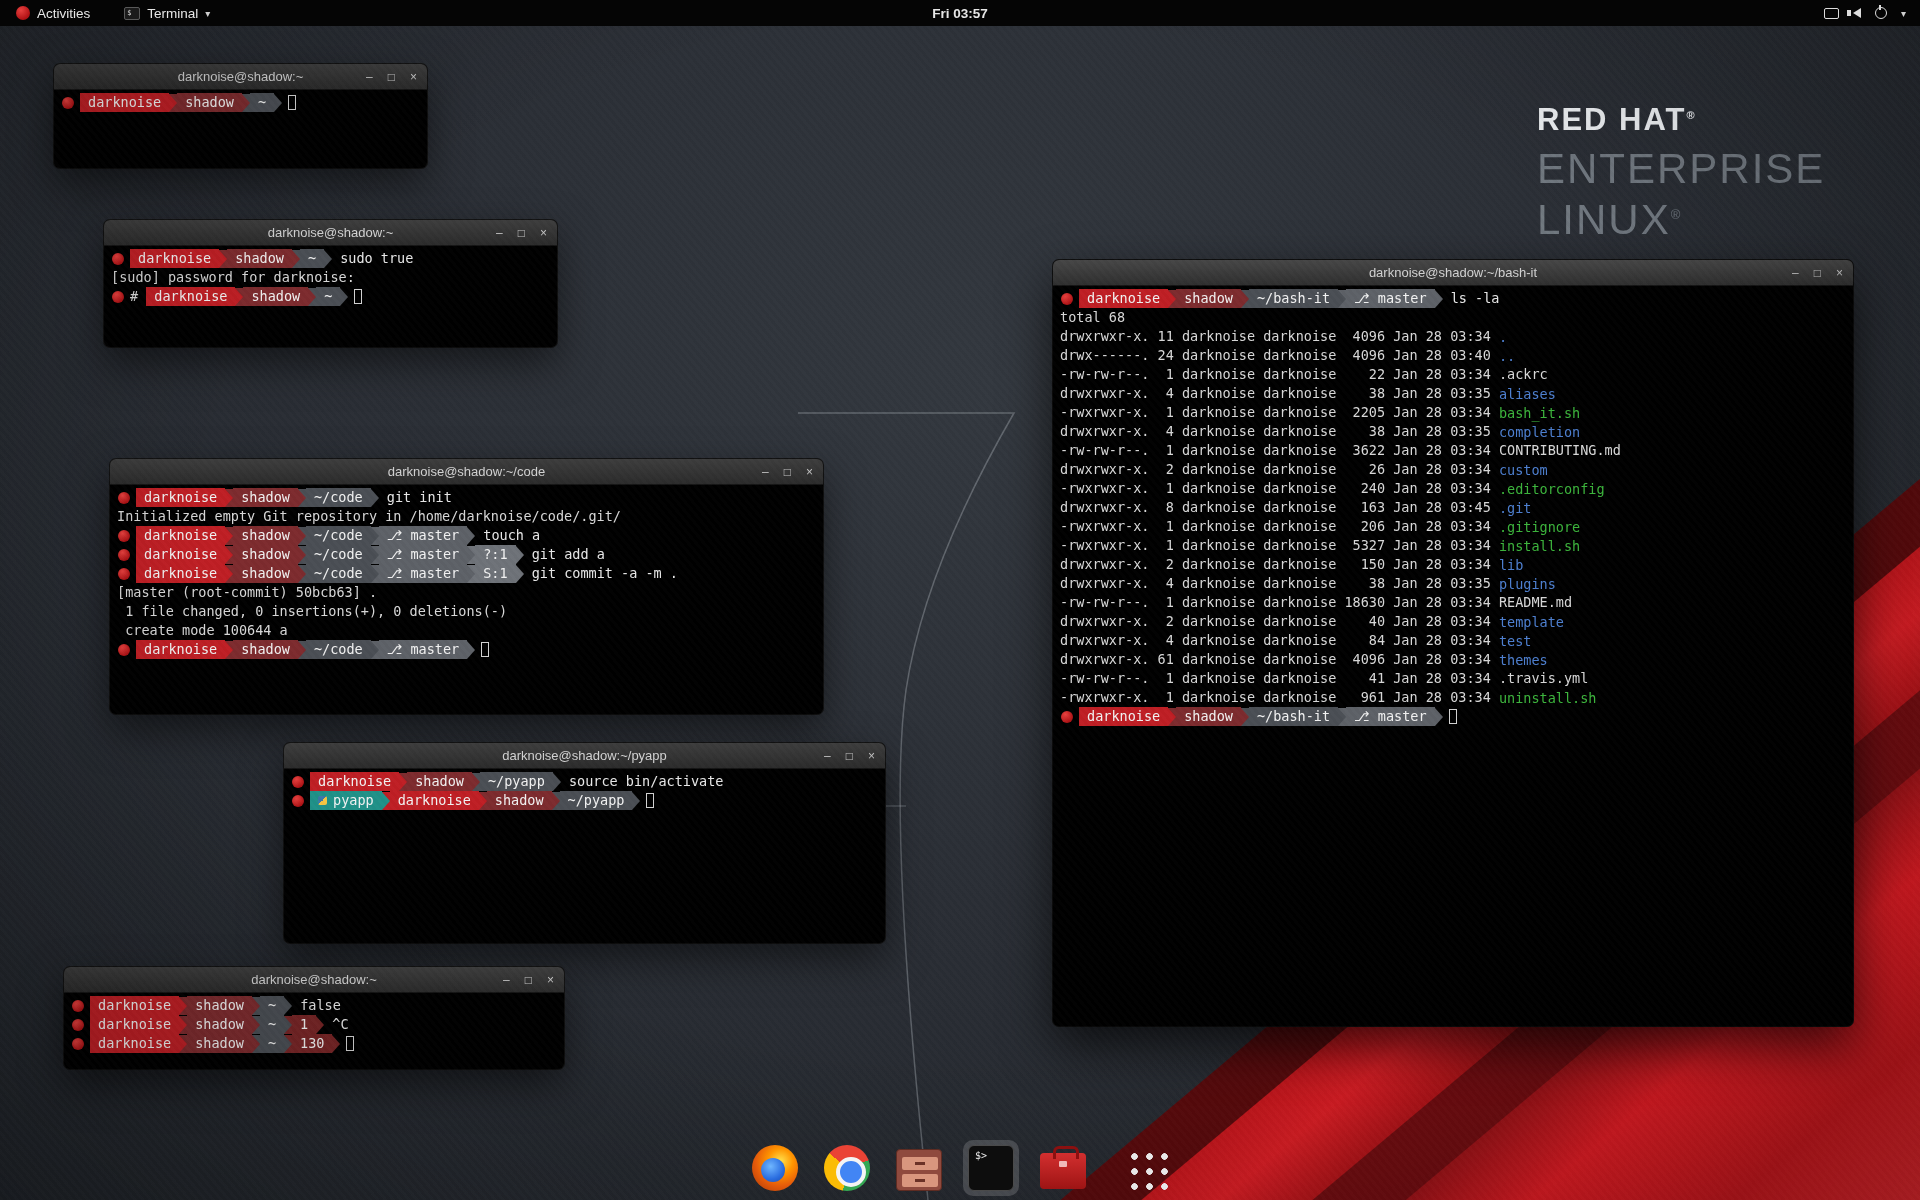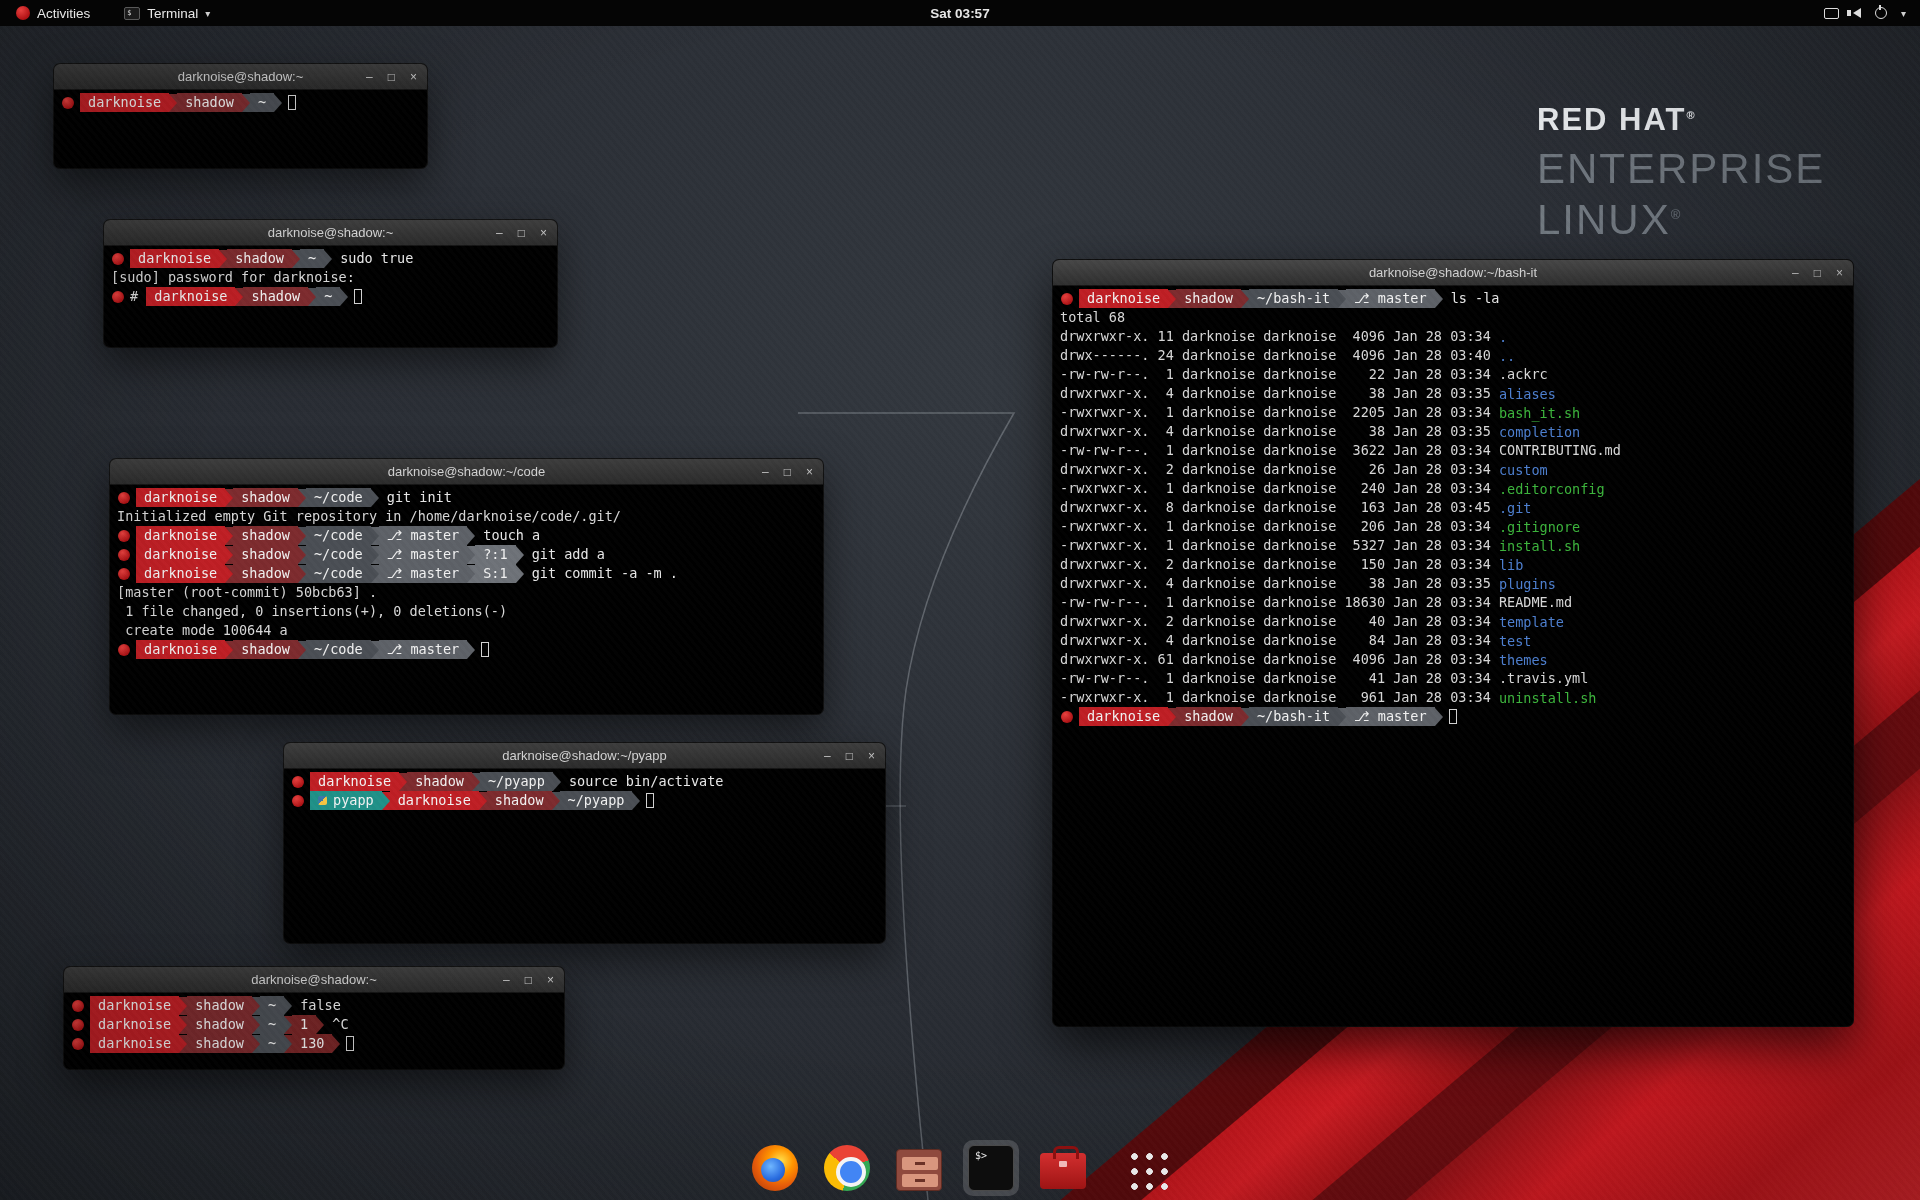--- a/index.html
+++ b/index.html
@@ -222,21 +222,21 @@
       <div class="activities">
         <span class="rh-icon"></span>
         <span>Activities</span>
       </div>
       <div class="appmenu">
         <span class="term-mini-icon">$</span>
         <span>Terminal</span>
         <span class="caret">▾</span>
       </div>
     </div>
-    <div class="tb-clock">Sat 03:57</div>
+    <div class="tb-clock">Fri 03:57</div>
     <div class="tb-right">
       <span class="icon-screen"></span>
       <span class="icon-vol"></span>
       <span class="icon-power"></span>
       <span class="caret">▾</span>
     </div>
   </div>
 
   <div class="dock" id="dock">
       <div class="dock-item">

